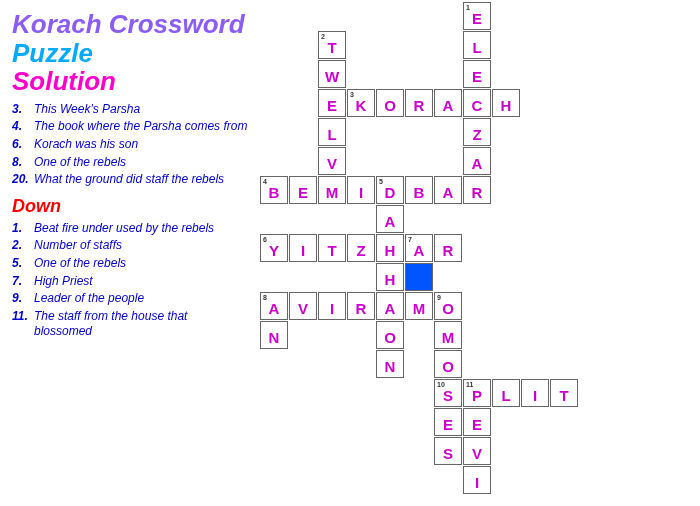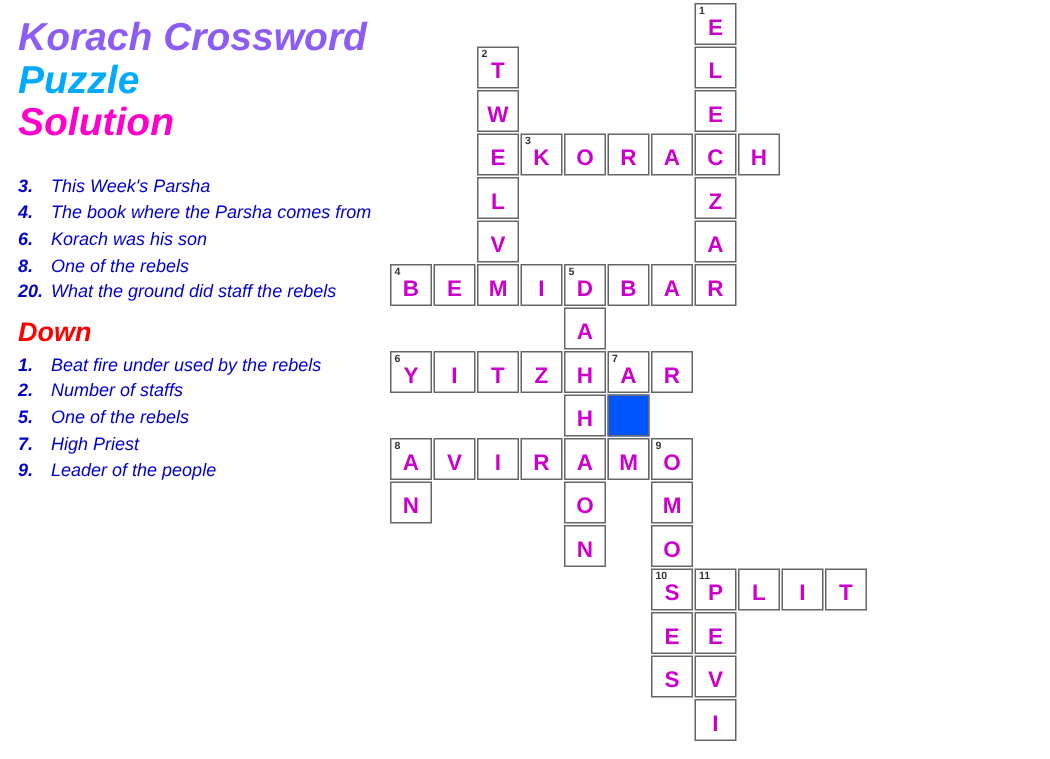--- a/index.html
+++ b/index.html
@@ -33,21 +33,21 @@
       font-style: italic;
       line-height: 1.1;
     }
 
     .title-solution {
       font-size: 26px;
       font-weight: bold;
       color: #ff00cc;
       font-style: italic;
       line-height: 1.1;
-      margin-bottom: 21px;
+      margin-bottom: 6px;
     }
 
     .section-title {
       font-size: 18px;
       font-weight: bold;
       color: #ff0000;
       font-style: italic;
       margin-bottom: 4px;
       margin-top: 8px;
     }
@@ -172,20 +172,24 @@
         <span class="clue-text">One of the rebels</span>
       </li>
       <li class="clue-item">
         <span class="clue-num">7.</span>
         <span class="clue-text">High Priest</span>
       </li>
       <li class="clue-item">
         <span class="clue-num">9.</span>
         <span class="clue-text">Leader of the people</span>
       </li>
+      <li class="clue-item">
+        <span class="clue-num">11.</span>
+        <span class="clue-text">The staff from the house that blossomed</span>
+      </li>
     </ul>
 </div>
 
 <div class="right-panel">
   <div class="grid-container" id="grid">
       <div class="cell" style="left: 203px; top: 0px;">
         <span class="cell-num">1</span>
         <span class="cell-letter">E</span>
       </div>
       <div class="cell" style="left: 203px; top: 29px;">

